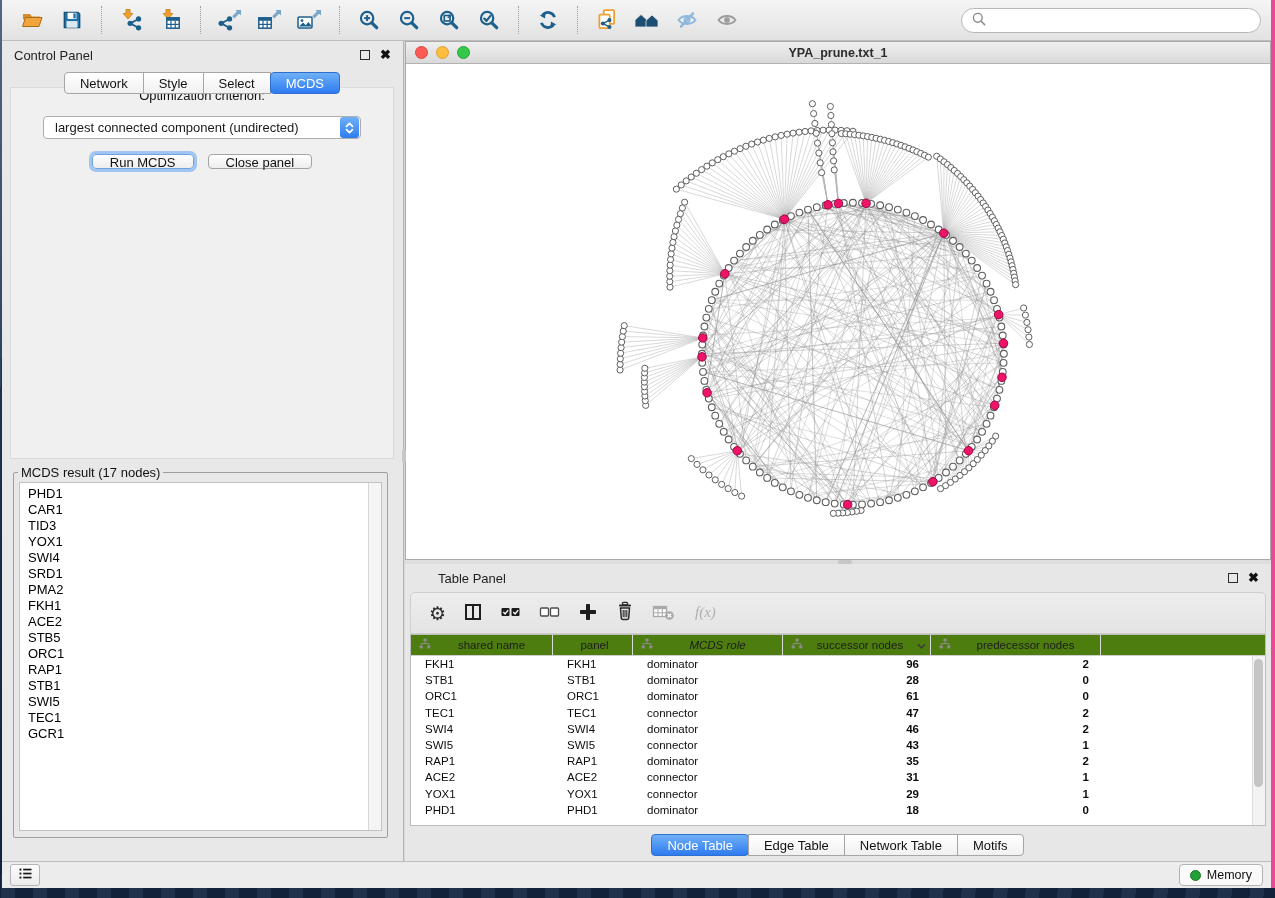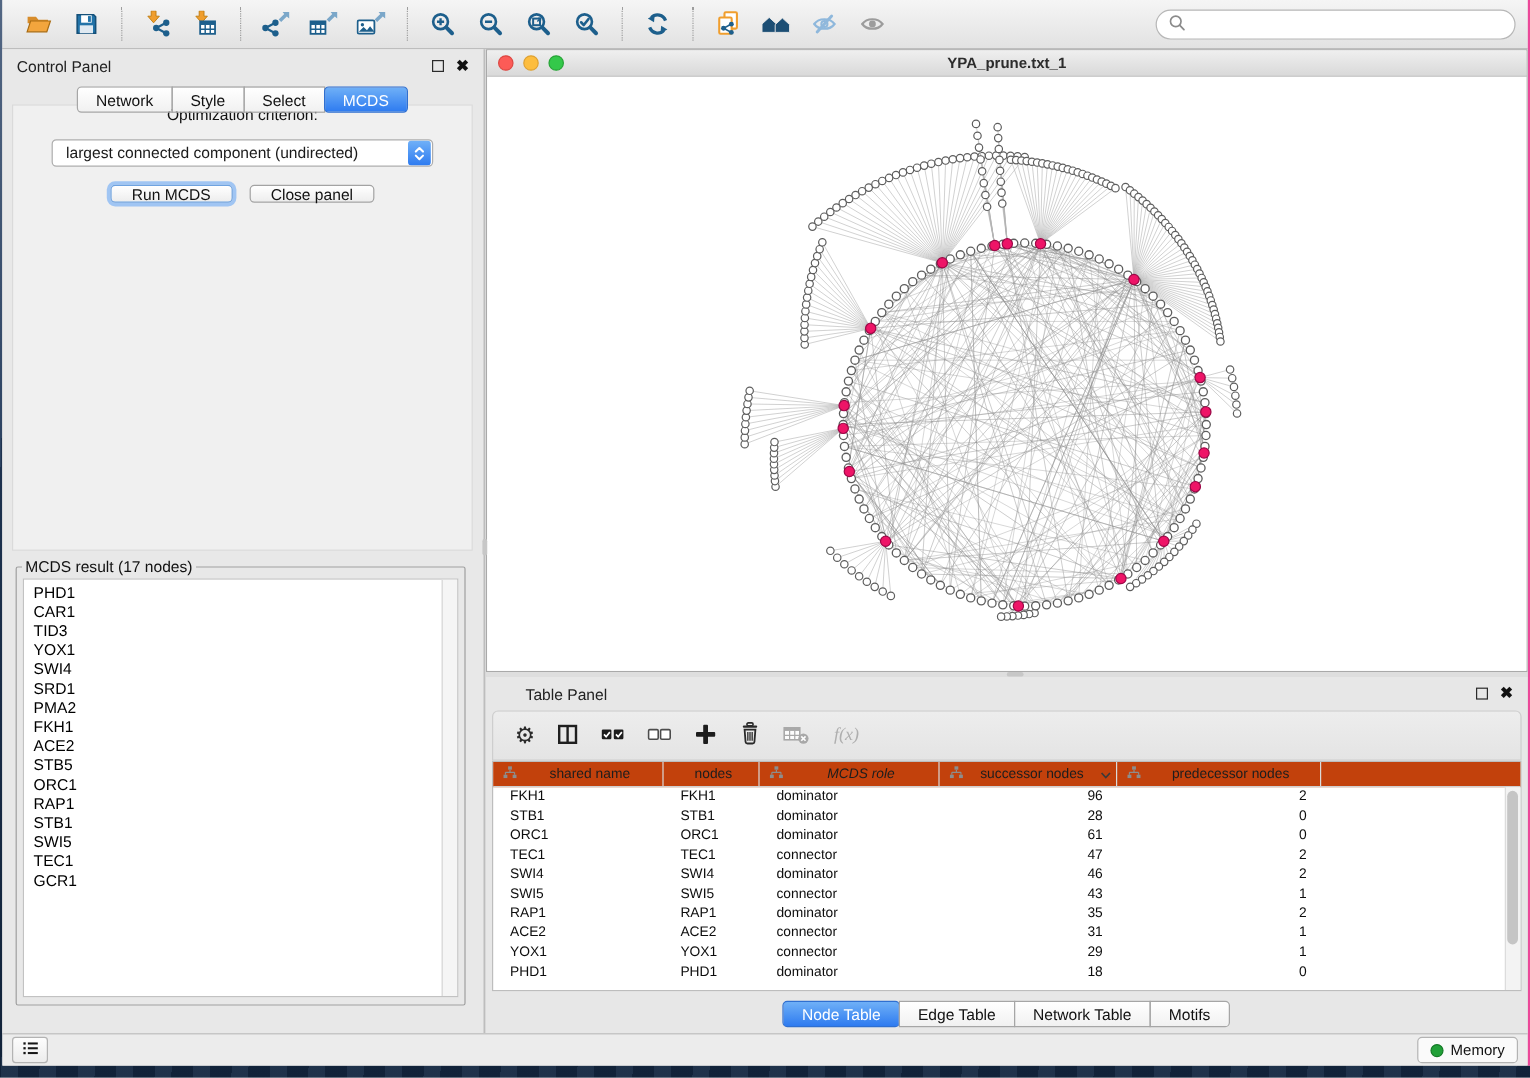--- a/index.html
+++ b/index.html
@@ -8,21 +8,21 @@
     font-family:"Liberation Sans", sans-serif;
     background:linear-gradient(180deg,#4a5f7d 0%, #22395a 40%, #132741 100%);
     position:relative;
   }
   body::after{ 
     content:""; position:absolute; inset:0;
     background:repeating-linear-gradient(92deg, rgba(255,255,255,.05) 0 14px, rgba(0,0,0,.12) 14px 32px);
     pointer-events:none; z-index:0;
   }
   .app { position:absolute; left:2px; top:0; width:1273px; height:888px;
-    background:#e7e7e7; z-index:2; border-right:2px solid #ec4899; font-size:13px; color:#1a1a1a; }
+    background:#e7e7e7; z-index:2; border-right:4px solid #ec4899; font-size:13px; color:#1a1a1a; }
 
   
   .toolbar { height:41px; display:flex; align-items:center; padding:0 10px;
     background:linear-gradient(#f5f5f5,#e2e2e2); border-bottom:1px solid #bdbdbd; }
   .tb-btn { width:40px; height:34px; display:flex; align-items:center; justify-content:center;
     background:transparent; border:none; cursor:default; }
   .tb-btn .icon{ display:flex; }
   .tb-sep { width:1px; height:28px; border-left:1px dotted #9d9d9d; margin:0 9px; }
   .tb-search { margin-left:auto; width:300px; height:25px; background:#fff;
     border:1px solid #b7b7b7; border-radius:13px; display:flex; align-items:center; padding:0 9px; }
@@ -83,27 +83,27 @@
   .splitter-grip-v{ position:absolute; left:-3px; top:408px; width:4px; height:14px; background:#c7c7c7; border-radius:2px; z-index:4;}
 
   
   .table-panel{ position:absolute; left:0; right:0; top:523px; bottom:0; background:#e7e7e7;padding-left:21px; }
   .tp-toolbar{ position:absolute; left:5px; right:5px; top:28px; height:42px;
     background:linear-gradient(#ededed,#e4e4e4); border:1px solid #cecece; border-radius:5px 5px 0 0;
     display:flex; align-items:center; padding-left:18px; gap:17px; }
   .tp-btn{ background:none; border:none; display:flex; align-items:center; justify-content:center; height:30px; }
   .gear-glyph{ font-size:19px; color:#2b2b2b; line-height:19px; }
   .table-wrap{ position:absolute; left:5px; right:5px; top:70px; height:192px; background:#fff; border:1px solid #bdbdbd; }
-  .thead{ display:flex; height:21px; background:#c2410c; border-bottom:1px solid #cfcfcf; }
+  .thead{ display:flex; height:21px; background:#4d7c0f; border-bottom:1px solid #cfcfcf; }
   .th{ display:flex; align-items:center; border-right:1px solid #dadada; padding:0 4px 0 8px; gap:4px; }
   .th .lbl{ flex:1; text-align:center; font-size:11.5px; color:#1d1d1d; }
   .th:last-child{ border-right:1px solid #dadada; }
   .tbody .tr{ display:flex; height:16.2px; align-items:center; }
   .td{ font-size:11.5px; color:#0d0d0d; padding-left:14px; white-space:nowrap; }
-  .td.num{ text-align:right; padding-left:0; padding-right:12px; }
+  .td.num{ text-align:right; padding-left:0; padding-right:12px;font-weight:bold; }
   .tbl-vtrack{ position:absolute; right:0; top:21px; bottom:0; width:13px; background:#f3f3f3; border-left:1px solid #dcdcdc; }
   .tbl-thumb{ position:absolute; left:1px; top:3px; width:9px; height:128px; background:#c5c5c5; border-radius:5px; }
   .tp-tabs{ position:absolute; left:0; right:0; top:270px; display:flex; justify-content:center; }
 
   
   .statusbar{ position:absolute; left:0; right:0; bottom:0; height:27px; background:#ececec;
     border-top:1px solid #bdbdbd; display:flex; align-items:center; padding:0 8px; }
   .list-btn{ width:30px; height:22px; background:linear-gradient(#fdfdfd,#ececec);
     border:1px solid #b3b3b3; border-radius:3px; display:flex; align-items:center; justify-content:center; }
   .memory-btn{ margin-left:auto; height:22px; padding:0 10px; background:#fafafa; border:1px solid #b3b3b3;
@@ -1229,21 +1229,21 @@
                       <rect x="0.6" y="7.6" width="3.2" height="2.8"></rect>
                       <rect x="8.2" y="7.6" width="3.2" height="2.8"></rect>
                     </g>
                     <g stroke="#8d8d8d" stroke-width="1" fill="none">
                       <path d="M6 3.4 V5.6 M2.2 5.6 H9.8 M2.2 5.6 V7.6 M9.8 5.6 V7.6"></path>
                     </g>
                   </svg></span>
                 <span class="lbl">shared name</span>
               </div>
               <div class="th" style="width: 80px;">
-                <span class="lbl">nodes</span>
+                <span class="lbl">panel</span>
               </div>
               <div class="th" style="width: 150px; font-style: italic;">
                 <span class="icon"><svg width="12" height="12" viewBox="0 0 12 12">
                     <g fill="#8d8d8d">
                       <rect x="4.4" y="0.6" width="3.2" height="2.8"></rect>
                       <rect x="0.6" y="7.6" width="3.2" height="2.8"></rect>
                       <rect x="8.2" y="7.6" width="3.2" height="2.8"></rect>
                     </g>
                     <g stroke="#8d8d8d" stroke-width="1" fill="none">
                       <path d="M6 3.4 V5.6 M2.2 5.6 H9.8 M2.2 5.6 V7.6 M9.8 5.6 V7.6"></path>

